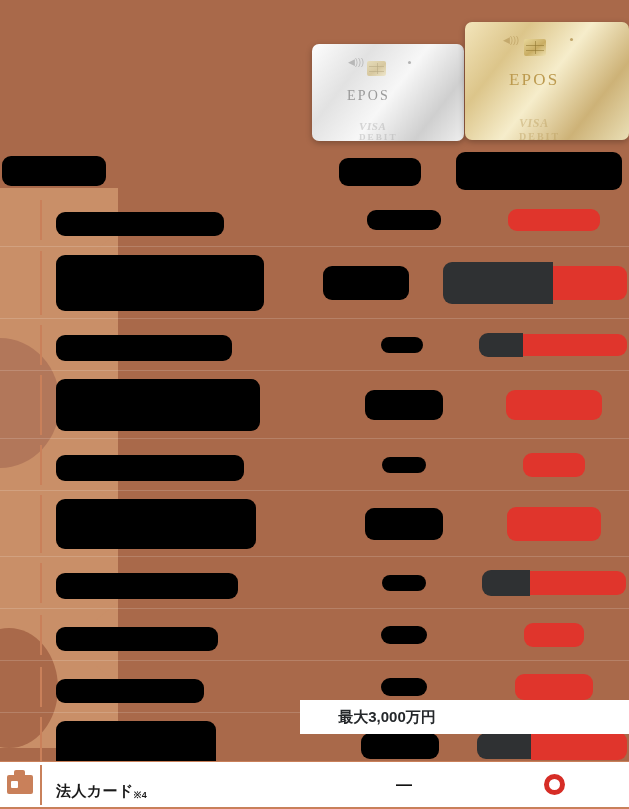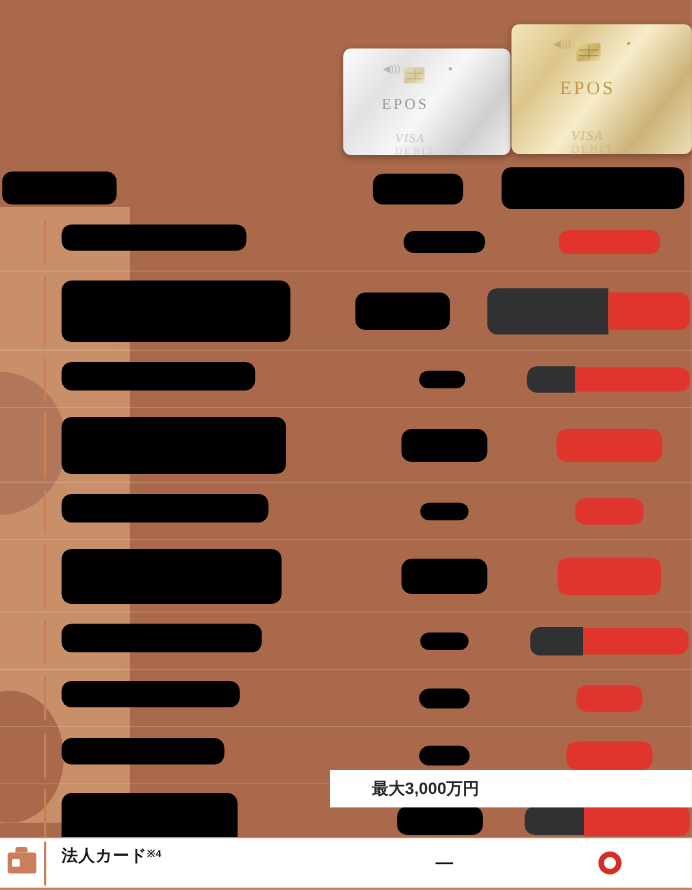--- a/index.html
+++ b/index.html
@@ -94,21 +94,21 @@
     font-weight: 400;
   }
   .c-visa {
     position: absolute;
     font-family: "Liberation Serif", serif;
     font-style: italic;
     font-weight: bold;
     letter-spacing: .6px;
     opacity: .42;
   }
-  .c-visa small { display:block; font-style: normal; font-weight: normal; letter-spacing: 2px; }
+  .c-visa small { display:block; font-style: normal; font-weight: bold; letter-spacing: 2px; }
   .card-platinum .c-nfc   { left: 36px; top: 14px; color:#9b9b9b; }
   .card-platinum .c-chip  { left: 55px; top: 17px; width: 19px; height: 15px; opacity: .55; }
   .card-platinum .c-dot   { position:absolute; left: 96px; top: 17px; width:3px; height:3px; background:#b3b3b3; border-radius:50%; }
   .card-platinum .c-brand { left: 35px; top: 44px; font-size: 14px; color:#9a9a9a; }
   .card-platinum .c-visa  { left: 47px; top: 76px; font-size: 11px; color:#a6a6a6; }
   .card-gold .c-nfc   { left: 38px; top: 14px; color:#b49658; }
   .card-gold .c-chip  { left: 59px; top: 17px; width: 22px; height: 17px; }
   .card-gold .c-dot   { position:absolute; left: 105px; top: 16px; width:3px; height:3px; background:#bfa468; border-radius:50%; }
   .card-gold .c-brand { left: 44px; top: 48px; font-size: 17px; color:#bc9a4f; }
   .card-gold .c-visa  { left: 54px; top: 94px; font-size: 12px; color:#b99c5b; }
@@ -124,21 +124,21 @@
   .row + .row { border-top: 1px solid rgba(255,255,255,.16); }
   .cell-icon {
     width: 40px; flex: 0 0 40px;
     display: flex; align-items: center; justify-content: center;
   }
   .cell-label {
     flex: 1 1 auto;
     padding: 4px 8px 4px 14px;
     border-left: 2px solid #c9805a;
     min-height: 40px;
-    display: flex; align-items: flex-start;
+    display: flex; align-items: flex-end;
   }
   .cell-mid, .cell-right {
     flex: 0 0 150px;
     display: flex; align-items: center; justify-content: center;
     text-align: center;
     padding: 4px 2px;
   }
 
   
   .blob {

